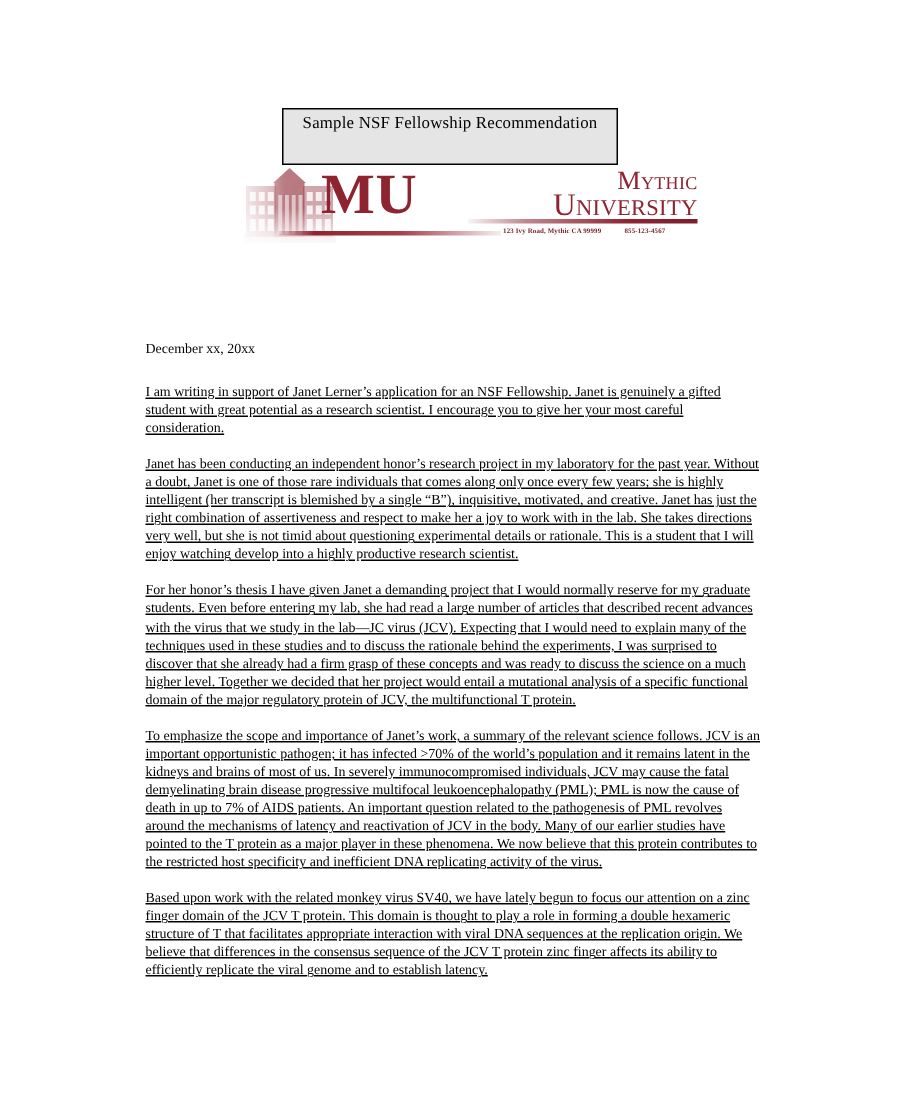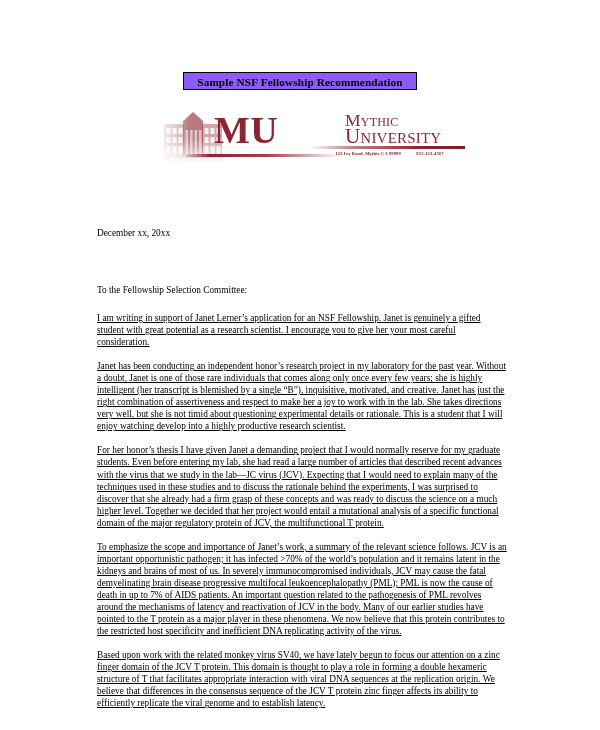--- a/index.html
+++ b/index.html
@@ -29,27 +29,27 @@
   .title-wrap {
     position: absolute;
     top: 72px;
     left: 0;
     width: 600px;
     display: flex;
     justify-content: center;
   }
   .title-box {
     border: 1.3px solid #000000;
-    padding: 3px 13px 0 13px;
-    font-weight: bold;
+    padding: 3px 13px 20px 13px;
+    font-weight: normal;
     font-size: 11.2px;
     letter-spacing: 0.15px;
     line-height: 1.15;
     white-space: nowrap;
-    background: #8b5cf6;
+    background: #e5e5e5;
   }
 
   
   .letterhead {
     position: absolute;
     top: 108px;
     left: 162px;
     width: 300px;
     height: 64px;
     text-decoration: underline;
@@ -93,21 +93,21 @@
     width: 148px;
     height: 3.2px;
     background: linear-gradient(to right, rgba(140,34,46,0.15) 0%, #8d2430 16%, #a4414d 55%, rgba(178,120,126,0.12) 100%);
   }
 
   .lh-name {
     position: absolute;
     left: 183px;
     top: 4px;
     width: 120px;
-    text-align: left;
+    text-align: right;
     color: #8d2430;
     font-family: "Liberation Serif", "DejaVu Serif", serif;
     font-weight: normal;
     font-variant: small-caps;
     line-height: 16px;
   }
   .lh-name .l1 { font-size: 17.5px; letter-spacing: 0.2px; display: block; }
   .lh-name .l2 { font-size: 21px; letter-spacing: 0.2px; display: block; }
 
   .lh-rule2 {
@@ -238,21 +238,20 @@
     <div class="lh-addr">
       <span>123 Ivy Road, Mythic CA 99999</span>
       <span class="sep"></span>
       <span>855-123-4567</span>
     </div>
   </div>
 
   <div class="body-block">
     <div class="line-date">December xx, 20xx</div>
 
-    <div class="line-salutation">To the Fellowship Selection Committee:</div>
 
     <p class="para">I am writing in support of Janet Lerner’s application for an NSF Fellowship. Janet is genuinely a gifted student with great potential as a research scientist. I encourage you to give her your most careful consideration.</p>
     <p class="para">Janet has been conducting an independent honor’s research project in my laboratory for the past year. Without a doubt, Janet is one of those rare individuals that comes along only once every few years; she is highly intelligent (her transcript is blemished by a single “B”), inquisitive, motivated, and creative. Janet has just the right combination of assertiveness and respect to make her a joy to work with in the lab. She takes directions very well, but she is not timid about questioning experimental details or rationale. This is a student that I will enjoy watching develop into a highly productive research scientist.</p>
     <p class="para">For her honor’s thesis I have given Janet a demanding project that I would normally reserve for my graduate students. Even before entering my lab, she had read a large number of articles that described recent advances with the virus that we study in the lab—JC virus (JCV). Expecting that I would need to explain many of the techniques used in these studies and to discuss the rationale behind the experiments, I was surprised to discover that she already had a firm grasp of these concepts and was ready to discuss the science on a much higher level. Together we decided that her project would entail a mutational analysis of a specific functional domain of the major regulatory protein of JCV, the multifunctional T protein.</p>
     <p class="para">To emphasize the scope and importance of Janet’s work, a summary of the relevant science follows. JCV is an important opportunistic pathogen; it has infected &gt;70% of the world’s population and it remains latent in the kidneys and brains of most of us. In severely immunocompromised individuals, JCV may cause the fatal demyelinating brain disease progressive multifocal leukoencephalopathy (PML); PML is now the cause of death in up to 7% of AIDS patients. An important question related to the pathogenesis of PML revolves around the mechanisms of latency and reactivation of JCV in the body. Many of our earlier studies have pointed to the T protein as a major player in these phenomena. We now believe that this protein contributes to the restricted host specificity and inefficient DNA replicating activity of the virus.</p>
     <p class="para">Based upon work with the related monkey virus SV40, we have lately begun to focus our attention on a zinc finger domain of the JCV T protein. This domain is thought to play a role in forming a double hexameric structure of T that facilitates appropriate interaction with viral DNA sequences at the replication origin. We believe that differences in the consensus sequence of the JCV T protein zinc finger affects its ability to efficiently replicate the viral genome and to establish latency.</p>
   </div>
 
 </div>
 

